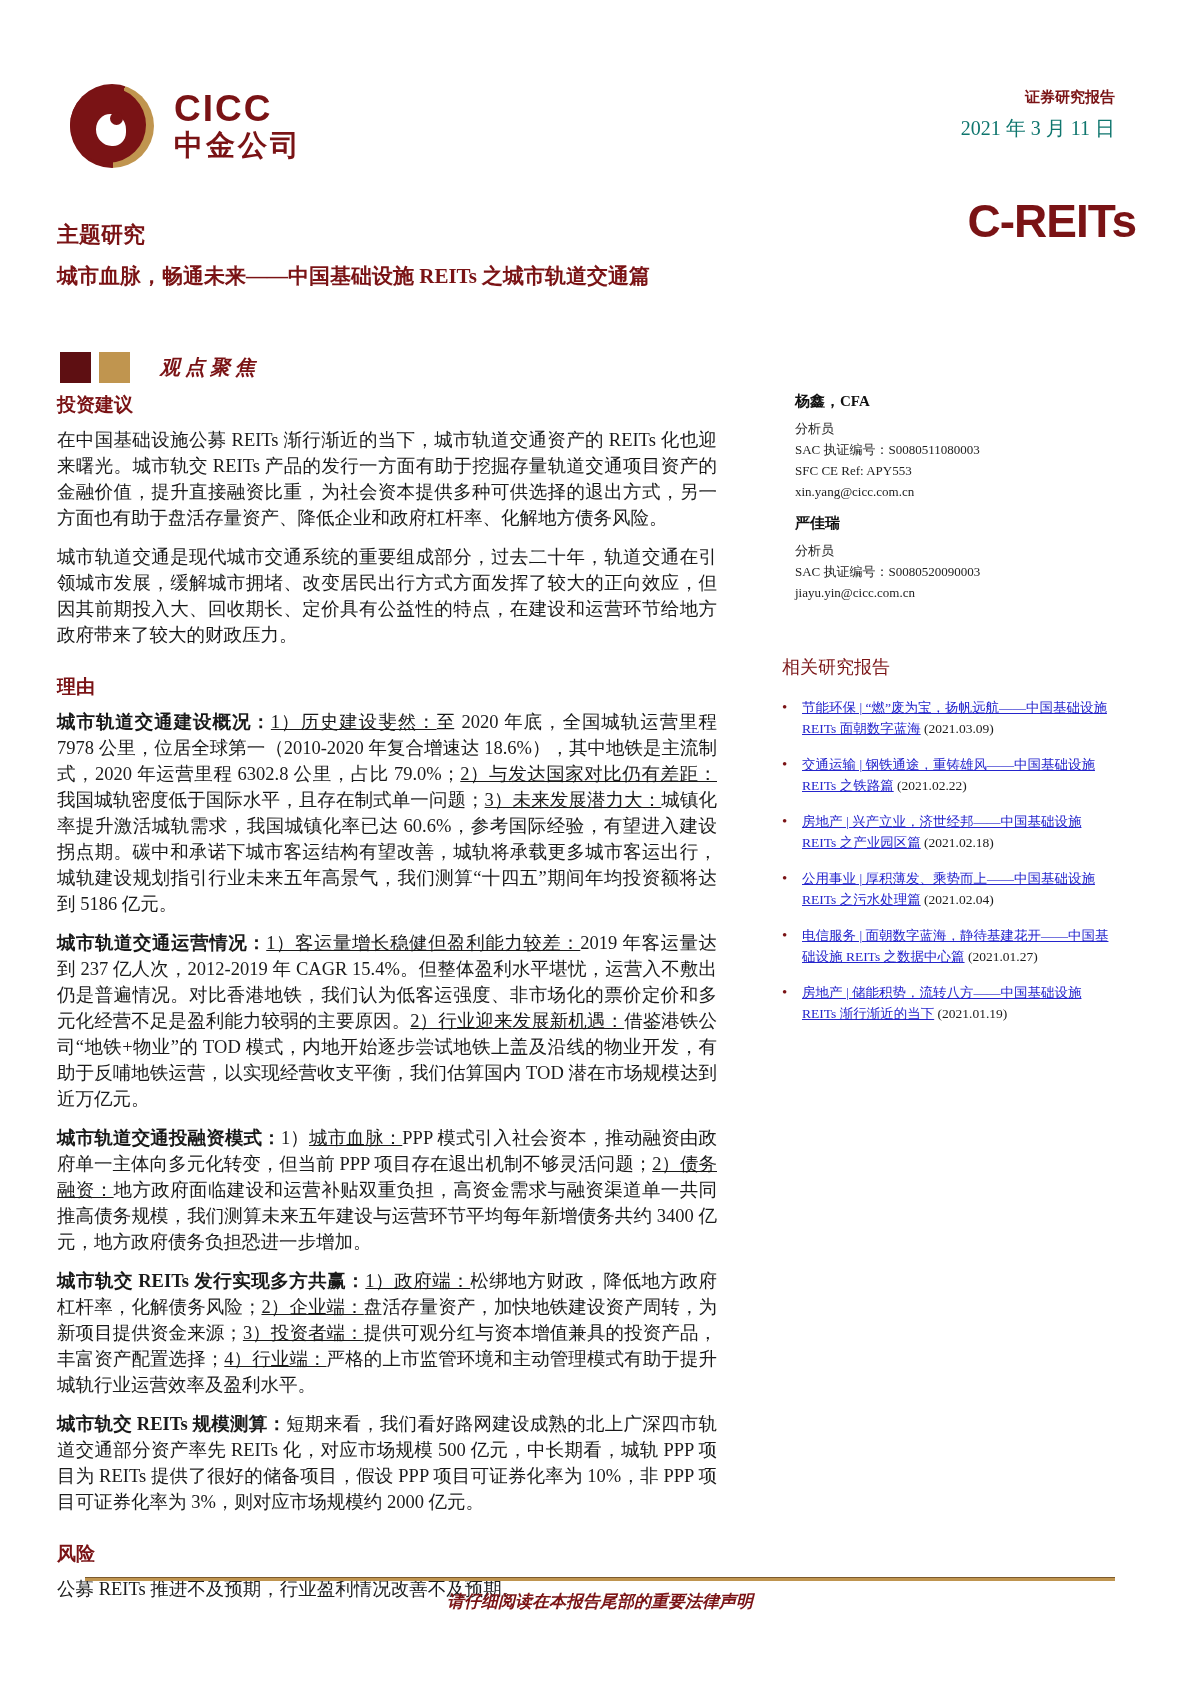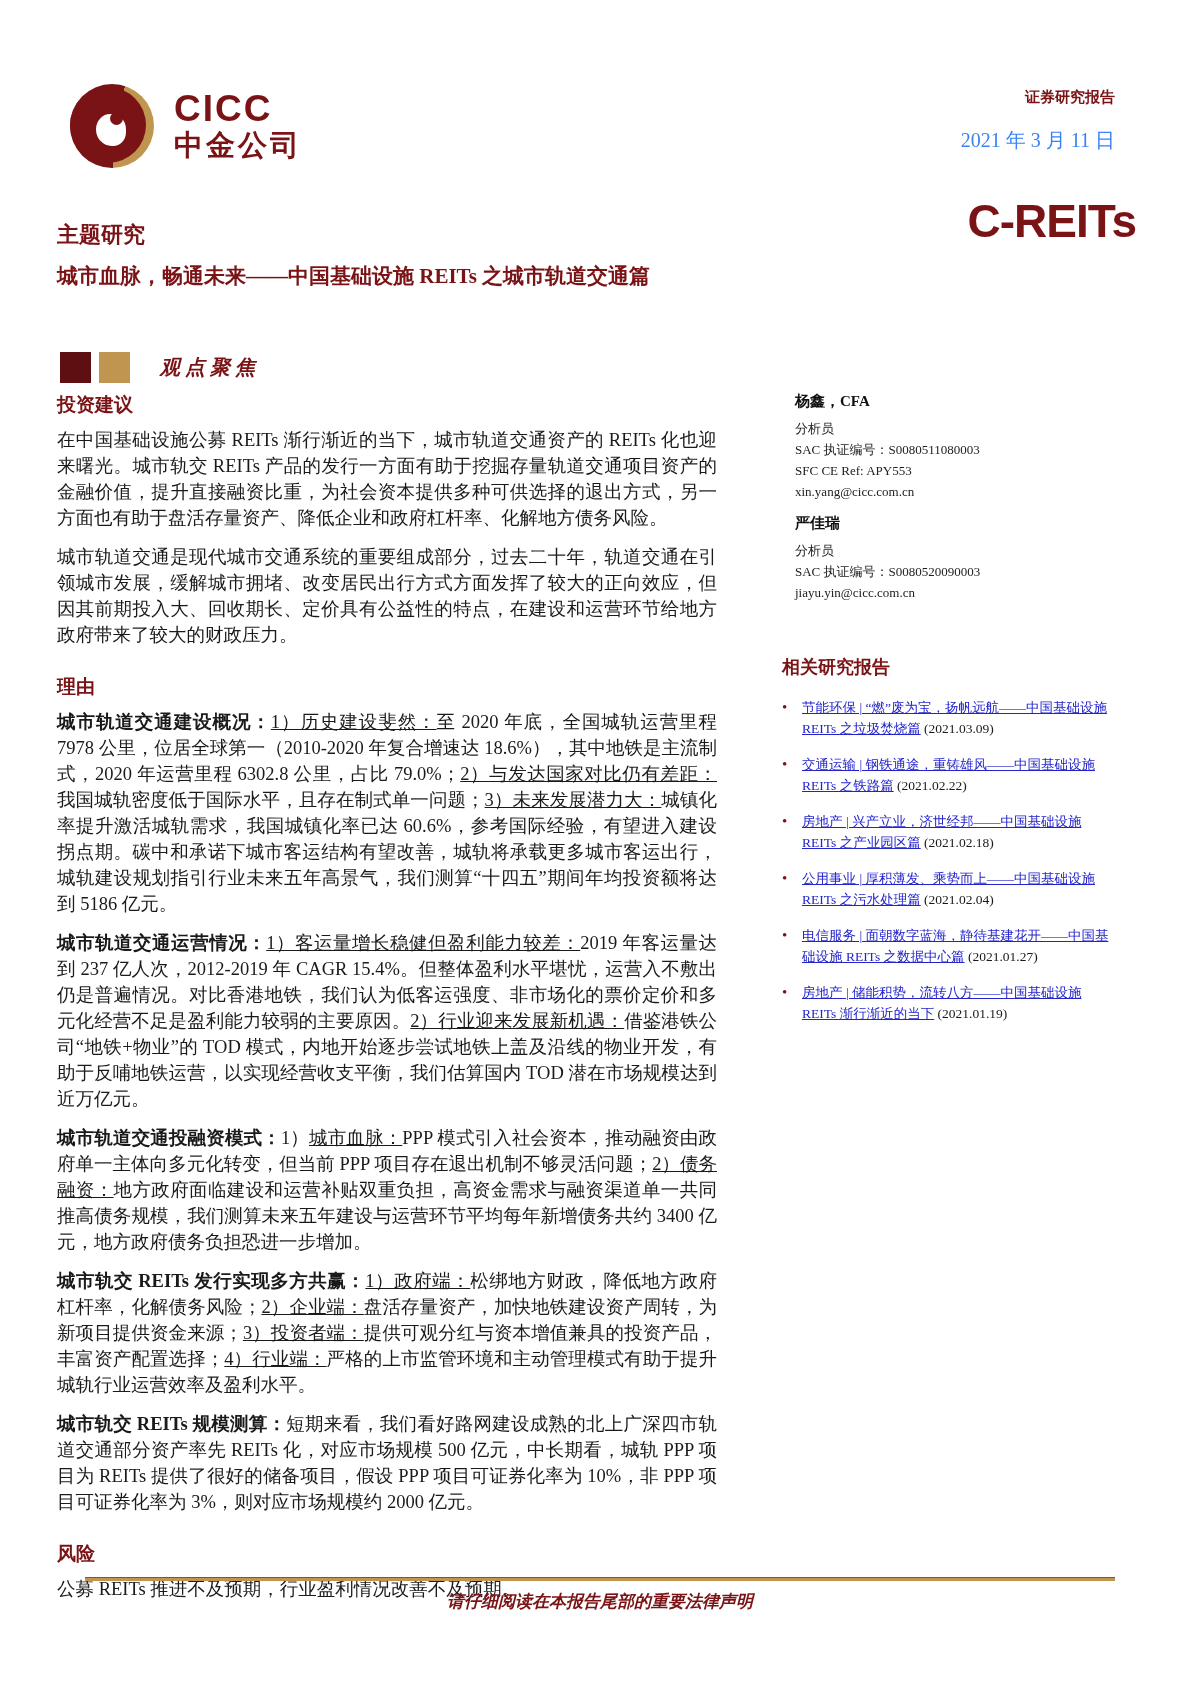--- a/index.html
+++ b/index.html
@@ -13,21 +13,21 @@
     background:conic-gradient(from 8deg,#7a1315 0 10deg,#c0954f 10deg 170deg,#7a1315 170deg 360deg);}
   .lm-inner{position:absolute;left:0;top:3px;width:76px;height:76px;border-radius:50%;background:#7a1315;}
   .lm-white{position:absolute;left:26px;top:30px;width:30px;height:32px;border-radius:50% 50% 45% 55%;background:#ffffff;}
   .lm-dot{position:absolute;left:40px;top:28px;width:13px;height:13px;border-radius:50%;background:#7a1315;}
   .logo-text{display:flex;flex-direction:column;justify-content:center;}
   .logo-en{font-family:"Liberation Sans","DejaVu Sans",sans-serif;font-weight:bold;font-size:37px;line-height:38px;color:#7a1315;letter-spacing:2px;}
   .logo-zh{font-family:"Liberation Sans","DejaVu Sans",sans-serif;font-weight:bold;font-size:29px;line-height:34px;color:#7a1315;letter-spacing:3px;}
   
   .hdr-right{position:absolute;right:85px;top:88px;text-align:right;}
   .report-type{font-size:15px;font-weight:bold;color:#7a1315;}
-  .report-date{font-size:20px;color:#3b82f6;margin-top:20px;}
+  .report-date{font-size:20px;color:#0f766e;margin-top:8px;}
   
   .category{position:absolute;left:57px;top:220px;font-size:22px;font-weight:bold;color:#7a1315;}
   .product{position:absolute;right:64px;top:194px;font-family:"Liberation Sans","DejaVu Sans",sans-serif;
     font-size:46px;font-weight:bold;color:#7a1315;letter-spacing:-1px;}
   .title{position:absolute;left:57px;top:262px;margin:0;width:1050px;font-size:21px;font-weight:bold;color:#7a1315;}
   .focus{position:absolute;left:60px;top:352px;display:flex;align-items:center;gap:8px;}
   .sq{width:31px;height:31px;display:inline-block;}
   .sq-m{background:#5e0f12;}
   .sq-g{background:#c0954f;}
   .focus-label{margin-left:22px;font-size:20px;font-weight:bold;font-style:italic;color:#7a1315;letter-spacing:5px;}
@@ -38,21 +38,21 @@
   .para{margin:0 0 13px 0;font-size:18.5px;line-height:26px;text-align:justify;}
   .para:last-child{margin-bottom:0;}
   .b{font-weight:bold;}
   .u{text-decoration:underline;}
   
   .right-col{position:absolute;left:782px;top:392px;width:336px;}
   .analyst{padding-left:13px;margin-bottom:12px;}
   .a-name{font-size:15px;font-weight:bold;color:#111;margin-bottom:7px;}
   .a-line{font-size:13px;line-height:21px;color:#222;}
   .related{margin-top:52px;}
-  .rel-heading{font-size:18px;font-weight:bold;color:#7a1315;margin-bottom:18px;}
+  .rel-heading{font-size:18px;font-weight:normal;color:#7a1315;margin-bottom:18px;}
   .rel-item{display:flex;margin-bottom:15px;font-size:13.5px;line-height:21px;}
   .bullet{width:20px;flex:0 0 20px;color:#7a1315;font-size:15px;line-height:21px;}
   .rel-text{flex:1;}
   .rel-link{color:#2424cc;text-decoration:underline;cursor:pointer;}
   .rel-date{color:#1a1a1a;}
   
   .footer-line{position:absolute;left:85px;top:1577px;width:1030px;height:4px;
     background:linear-gradient(to bottom,#7c5a2e 0,#7c5a2e 1px,#c0954f 1px,#c0954f 100%);}
   .footer-text{position:absolute;left:85px;top:1590px;width:1030px;text-align:center;
     font-size:17px;font-weight:bold;font-style:italic;color:#7a1315;}
@@ -123,21 +123,21 @@
           <div class="a-line">分析员</div>
           <div class="a-line">SAC 执证编号：S0080520090003</div>
           <div class="a-line">jiayu.yin@cicc.com.cn</div>
         </div>
       </div>
     <div class="related">
       <div class="rel-heading">相关研究报告</div>
       <div id="rel-items">
           <div class="rel-item">
             <span class="bullet">•</span>
-            <span class="rel-text"><a class="rel-link">节能环保 | “燃”废为宝，扬帆远航——中国基础设施 REITs 之垃圾焚烧篇</a><span class="rel-date"> (2021.03.09)</span></span>
+            <span class="rel-text"><a class="rel-link">节能环保 | “燃”废为宝，扬帆远航——中国基础设施 REITs 面朝数字蓝海</a><span class="rel-date"> (2021.03.09)</span></span>
           </div>
           <div class="rel-item">
             <span class="bullet">•</span>
             <span class="rel-text"><a class="rel-link">交通运输 | 钢铁通途，重铸雄风——中国基础设施 REITs 之铁路篇</a><span class="rel-date"> (2021.02.22)</span></span>
           </div>
           <div class="rel-item">
             <span class="bullet">•</span>
             <span class="rel-text"><a class="rel-link">房地产 | 兴产立业，济世经邦——中国基础设施 REITs 之产业园区篇</a><span class="rel-date"> (2021.02.18)</span></span>
           </div>
           <div class="rel-item">

